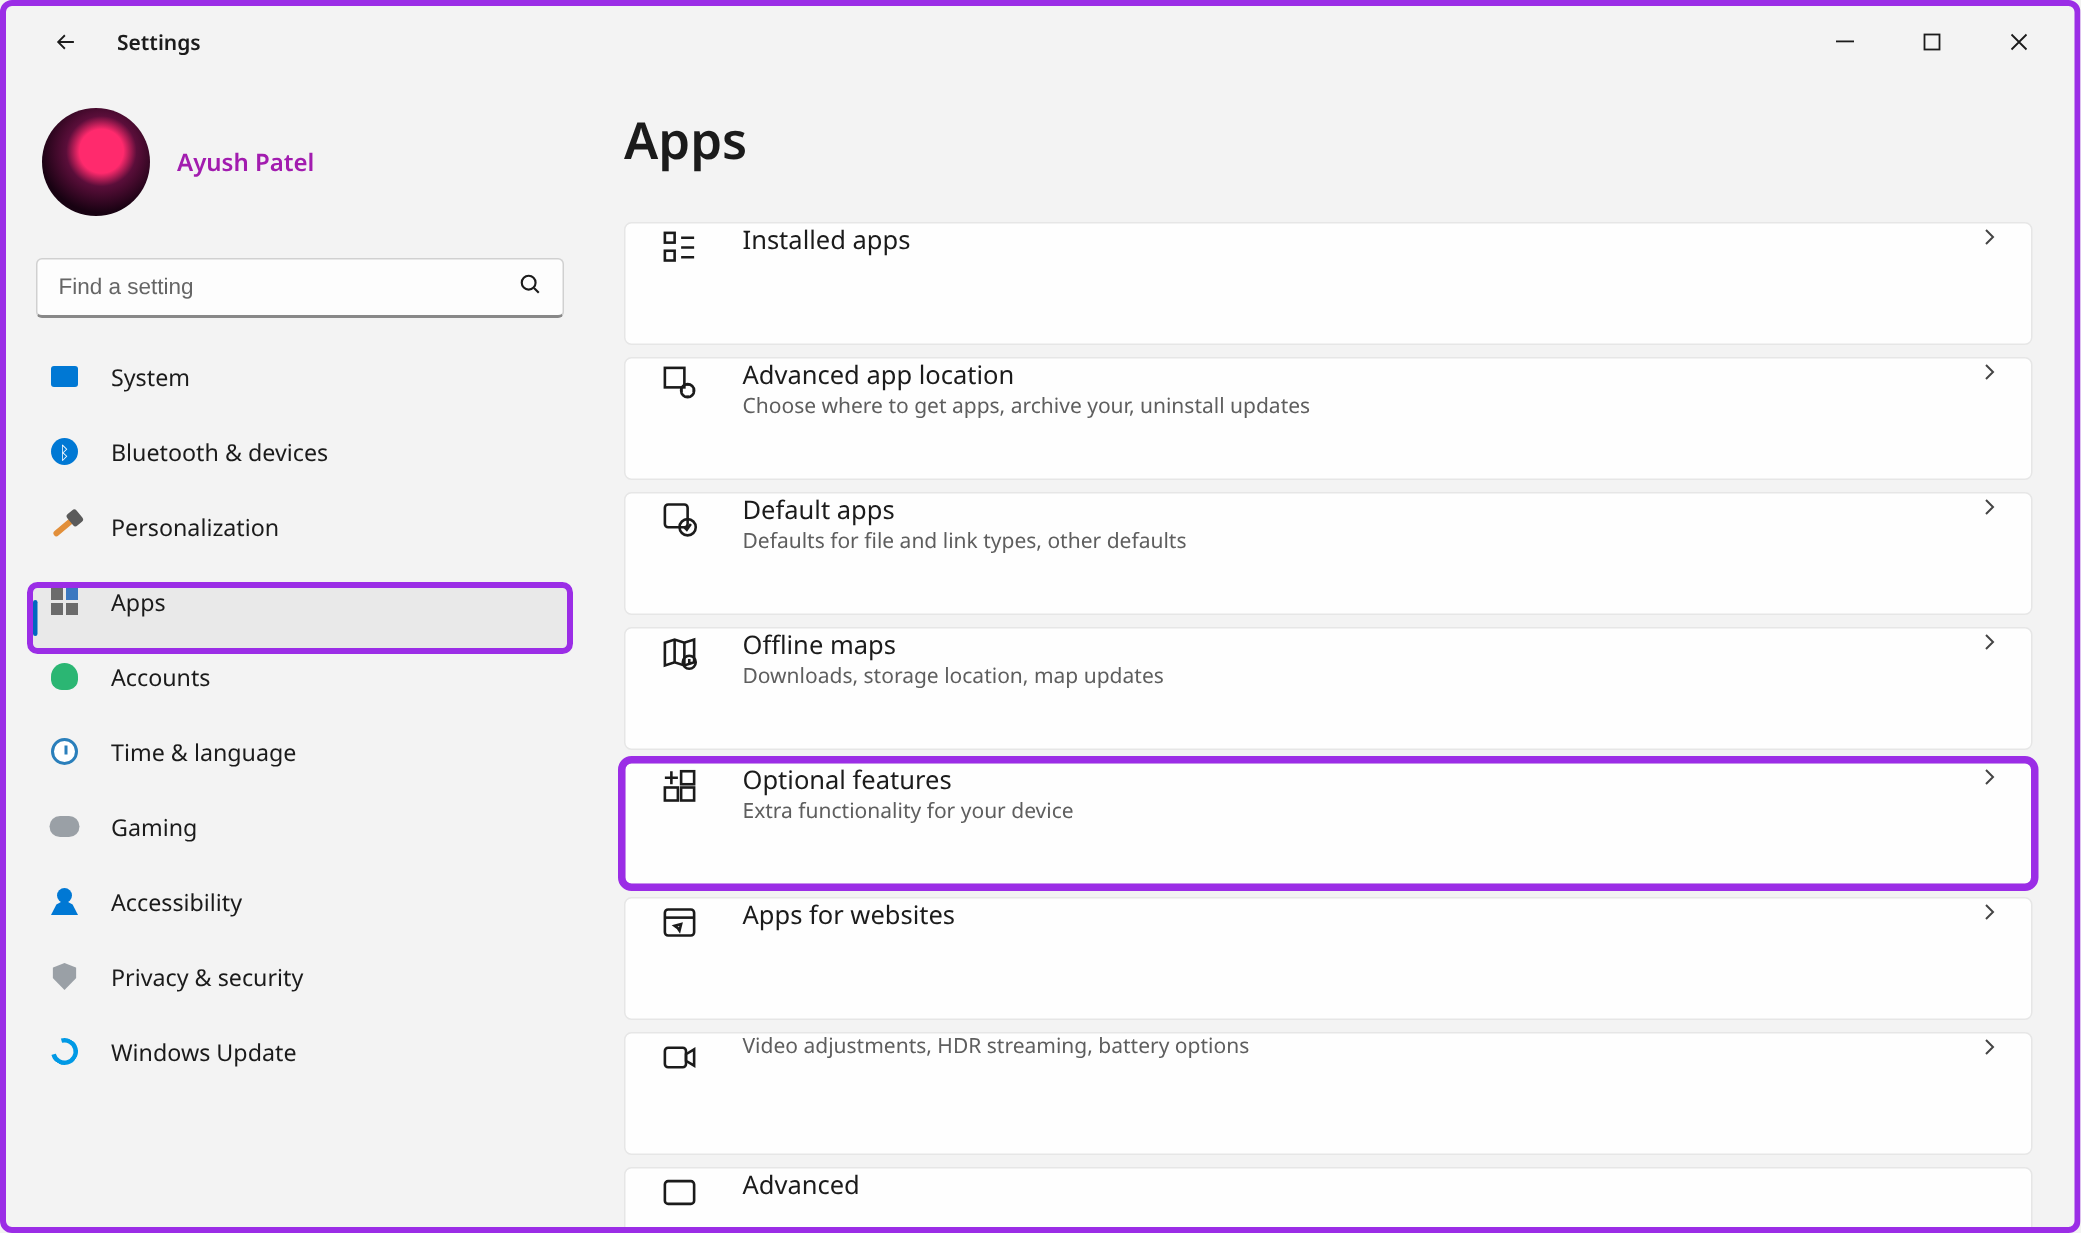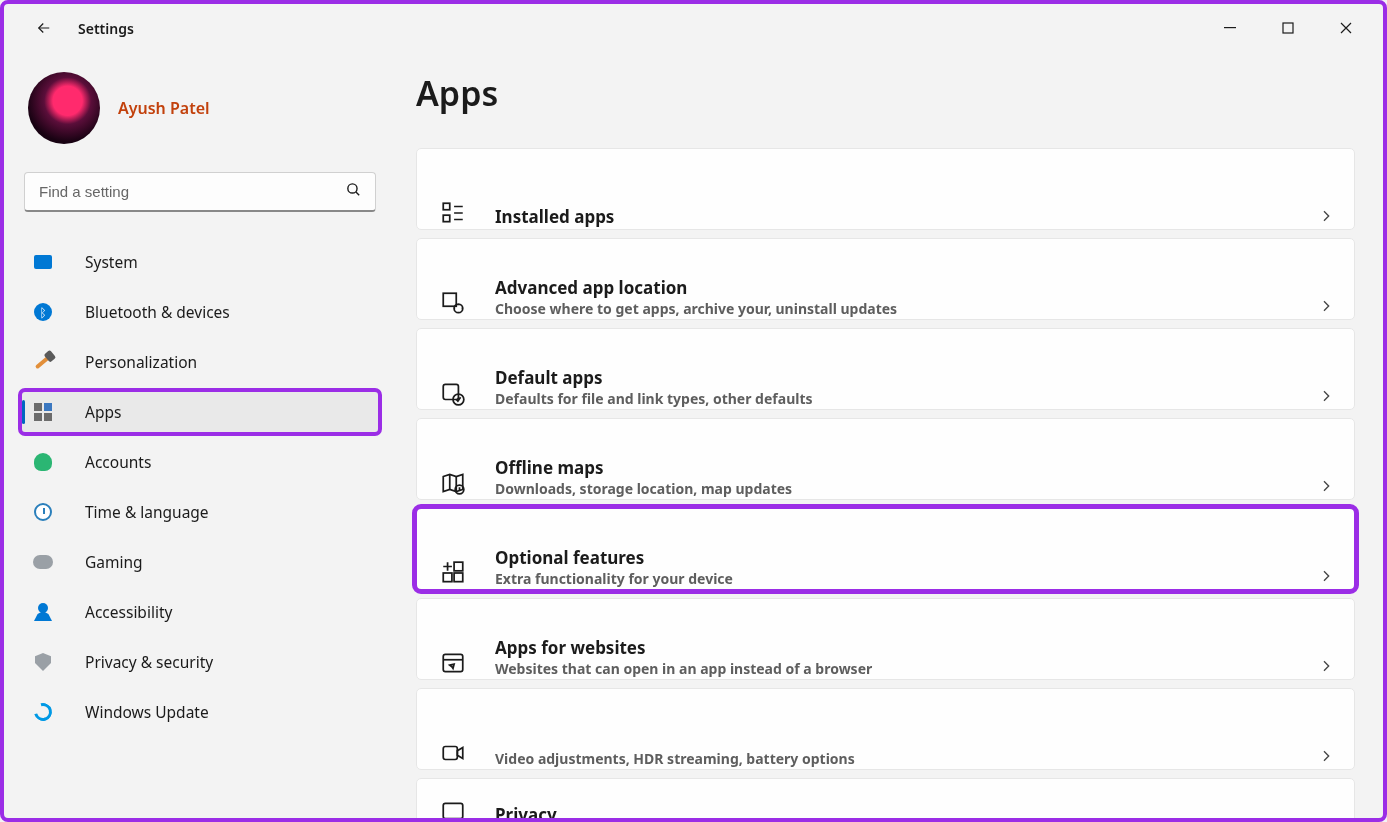--- a/index.html
+++ b/index.html
@@ -60,21 +60,21 @@
   .profile {
     display: flex;
     align-items: center;
     gap: 18px;
     padding: 0 8px 28px 8px;
   }
   .avatar {
     width: 72px; height: 72px; border-radius: 50%;
     background: radial-gradient(circle at 55% 40%, #ff2a6d 0 25%, #5b0e3a 40%, #180212 70%);
   }
-  .profile-name { font-size: 16px; font-weight: 600; color: #c2410c; text-align: right; }
+  .profile-name { font-size: 16px; font-weight: 600; color: #a21caf; text-align: right; }
 
   .search-box {
     position: relative;
     margin: 0 4px 28px 4px;
   }
   .search-input {
     width: 100%;
     height: 40px;
     border: 1px solid #d0d0d0;
     border-bottom: 2px solid #888;
@@ -88,22 +88,21 @@
   .search-input::placeholder { color: #666; }
   .search-icon {
     position: absolute; right: 14px; top: 50%; transform: translateY(-50%);
     color: #1b1b1b;
   }
 
   .nav { list-style: none; }
   .nav-item {
     height: 44px;
     display: flex;
-    align-items: center;
-    gap: 31px;
+    gap: 20px;
     padding: 0 10px 0 12px;
     border-radius: 5px;
     cursor: pointer;
     font-size: 15.5px;
     color: #1b1b1b;
     margin-bottom: 6px;
     position: relative;
   }
   .nav-item.selected {
     background: #e9e9e9;
@@ -147,25 +146,24 @@
     font-weight: 600;
     color: #1b1b1b;
     margin-bottom: 32px;
   }
   .card {
     background: #fefefe;
     border: 1px solid #e6e6e6;
     border-radius: 5px;
     min-height: 82px;
     display: flex;
-    align-items: flex-end;
+    align-items: flex-start;
     padding: 0 20px;
     margin-bottom: 8px;
     cursor: pointer;
-    font-weight: bold;
   }
   .card.highlighted { outline: 5px solid #9b2de6; outline-offset: -1px; }
   .card-ico {
     width: 32px; height: 32px;
     margin-right: 26px;
     color: #1b1b1b;
     display:flex;align-items:center;justify-content:center;
     flex-shrink:0;
   }
   .card-text { flex:1; }
@@ -383,21 +381,20 @@
       <div class="card">
         <span class="card-ico">
             <svg width="26" height="26" viewBox="0 0 24 24" fill="none" stroke="currentColor" stroke-width="1.6">
               <rect x="3" y="4" width="18" height="16" rx="2"></rect>
               <path d="M3 9h18"></path>
               <path d="M9 14l4-1-1 4-1-1.5z"></path>
             </svg>
           </span>
         <div class="card-text">
             <div class="card-title">Apps for websites</div>
-            <div class="card-sub">Websites that can open in an app instead of a browser</div>
           </div>
         <span class="chevron"><svg width="16" height="16" viewBox="0 0 24 24" fill="none" stroke="currentColor" stroke-width="2">
               <path d="M9 5l7 7-7 7"></path>
             </svg></span>
       </div>
 
       <div class="card">
         <span class="card-ico">
             <svg width="26" height="26" viewBox="0 0 24 24" fill="none" stroke="currentColor" stroke-width="1.6">
               <rect x="3" y="6" width="13" height="12" rx="2"></rect>
@@ -412,19 +409,19 @@
             </svg></span>
       </div>
 
       <div class="card" style="min-height:50px;">
         <span class="card-ico">
             <svg width="26" height="26" viewBox="0 0 24 24" fill="none" stroke="currentColor" stroke-width="1.6">
               <rect x="3" y="5" width="18" height="14" rx="2"></rect>
             </svg>
           </span>
         <div class="card-text">
-            <div class="card-title">Privacy</div>
+            <div class="card-title">Advanced</div>
           </div>
       </div>
 
     </main>
   </div>
 </div>
 
 </body></html>

